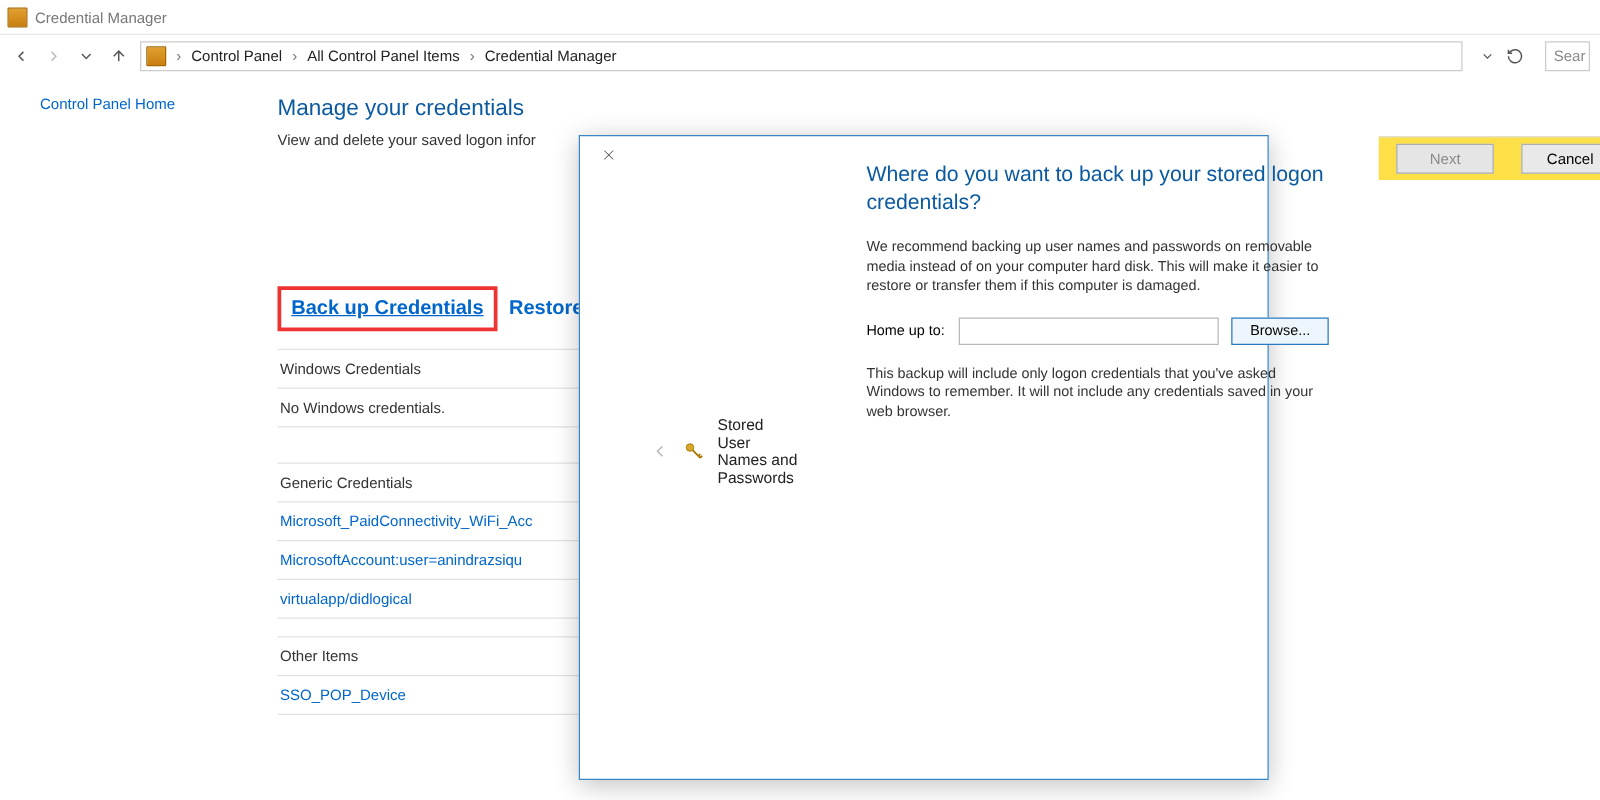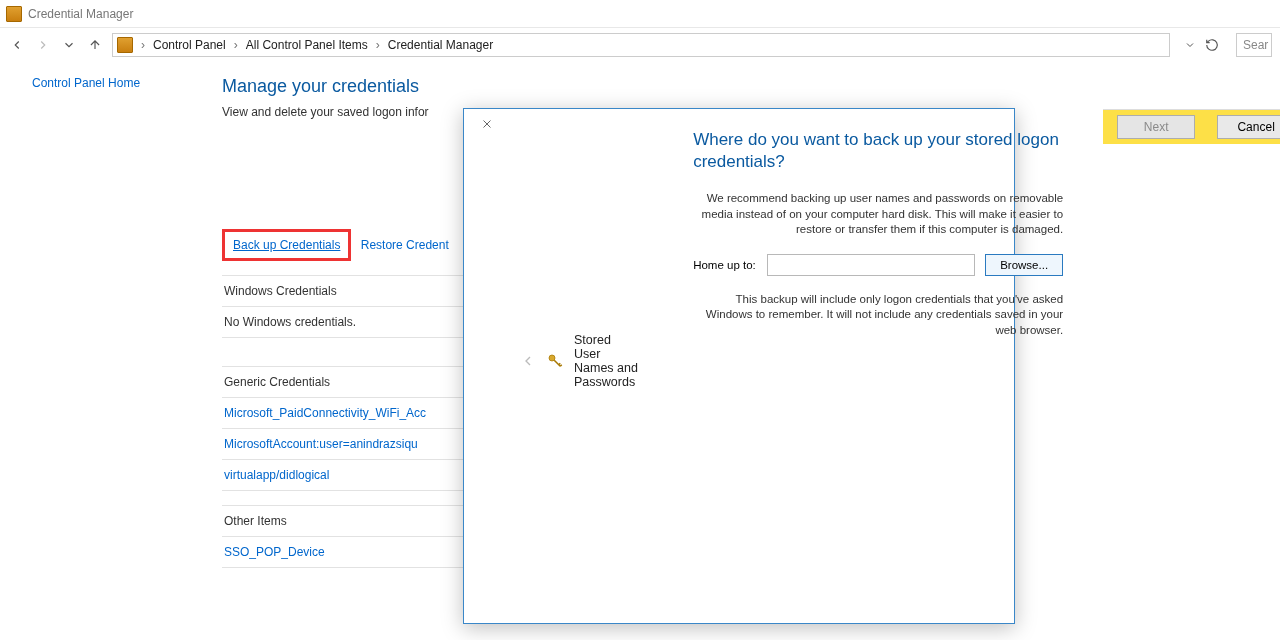--- a/index.html
+++ b/index.html
@@ -32,42 +32,42 @@
 .main-col .subtitle { color: #333; font-size: 12px; margin-bottom: 20px; }
 
 .web-cred { display:flex; align-items:center; gap:10px; margin: 12px 0 22px 10px; flex-direction: column; }
 .web-cred .globe { width: 44px; height: 44px; position: relative; }
 .web-cred .globe .g { width: 36px; height: 36px; border-radius: 50%; background: radial-gradient(circle at 30% 30%, #9fe0ff, #1f7fbf); position:absolute; top:0; left:0; }
 .web-cred .globe .safe { width: 26px; height: 26px; background: linear-gradient(#f5d488,#c99631); border:1px solid #9a6f16; border-radius:2px; position:absolute; bottom:0; right:0; }
 .web-cred .label { font-weight: 600; font-size: 12px; }
 
 .links-row { margin: 0 0 14px 0; }
 .links-row .hl { display:inline-block; border: 3px solid #e33; padding: 6px 8px; }
-.links-row a { color: #0066cc; font-size: 12px; text-decoration: none; }
+.links-row a { color: #0066cc; font-size: 16px; text-decoration: none; font-weight: bold; }
 .links-row .backup { text-decoration: underline; }
 .links-row .restore { margin-left: 6px; }
 
 .section { border-top: 1px solid #e2e2e2; padding: 0; width: 420px; }
 .section .row { border-bottom: 1px solid #e2e2e2; padding: 8px 2px; font-size: 12px; }
 .section .hdr { color: #333; }
 .section .muted { color: #333; }
 .section .link { color: #0066cc; text-decoration: none; }
 
 
 .dialog { position: absolute; top: 108px; left: 463px; width: 552px; height: 516px; background: #fff; border: 1px solid #3a87c8; box-shadow: 0 4px 20px rgba(0,0,0,0.25); display:flex; flex-direction:row; }
 .dialog .d-titlebar { height: 30px; display:flex; align-items:center; justify-content:flex-end; padding: 0 8px; }
 .dialog .d-close { width: 30px; height: 22px; display:flex; align-items:center; justify-content:center; color:#333; font-size:16px; }
 .dialog .d-header { display:flex; align-items:center; gap: 10px; padding: 2px 14px 12px 10px; }
 .dialog .d-back { width:20px; height:20px; color:#bbb; display:flex; align-items:center; justify-content:center; }
 .dialog .d-key { width: 18px; height: 18px; }
 .dialog .d-key svg { width:18px; height:18px; }
 .dialog .d-title { font-size: 12.5px; color:#222; }
 .dialog .d-body { padding: 20px 40px 10px 40px; flex:1; }
 .dialog h2 { color: #0b5aa0; font-weight: 400; font-size: 17px; margin-bottom: 18px; line-height: 1.3; }
-.dialog p { font-size: 11.5px; color: #333; line-height: 1.35; margin-bottom: 16px; text-align: right; }
+.dialog p { font-size: 11.5px; color: #333; line-height: 1.35; margin-bottom: 16px; }
 .dialog .field-row { display:flex; align-items:center; gap: 10px; margin-bottom: 16px; }
 .dialog .field-row label { font-size: 11.5px; width: 64px; }
 .dialog .field-row input { width: 208px; height: 22px; border: 1px solid #b8b8b8; padding: 0 4px; font-size: 12px; }
 .dialog .field-row button { width: 78px; height: 22px; border: 1px solid #2a7ac0; background: #eef6fd; font-size: 11.5px; }
 .dialog .d-footer { height: 35px; background: #fde047; border-top: 1px solid #ddd; display:flex; align-items:center; justify-content:flex-end; gap: 22px; padding: 0 14px; }
 .dialog .d-footer button { width: 78px; height: 24px; border: 1px solid #adadad; background: #e9e9e9; font-size: 12px; }
 .dialog .d-footer button.disabled { color: #8a8a8a; background: #e5e5e5; }
 </style>
 </head>
 <body>

